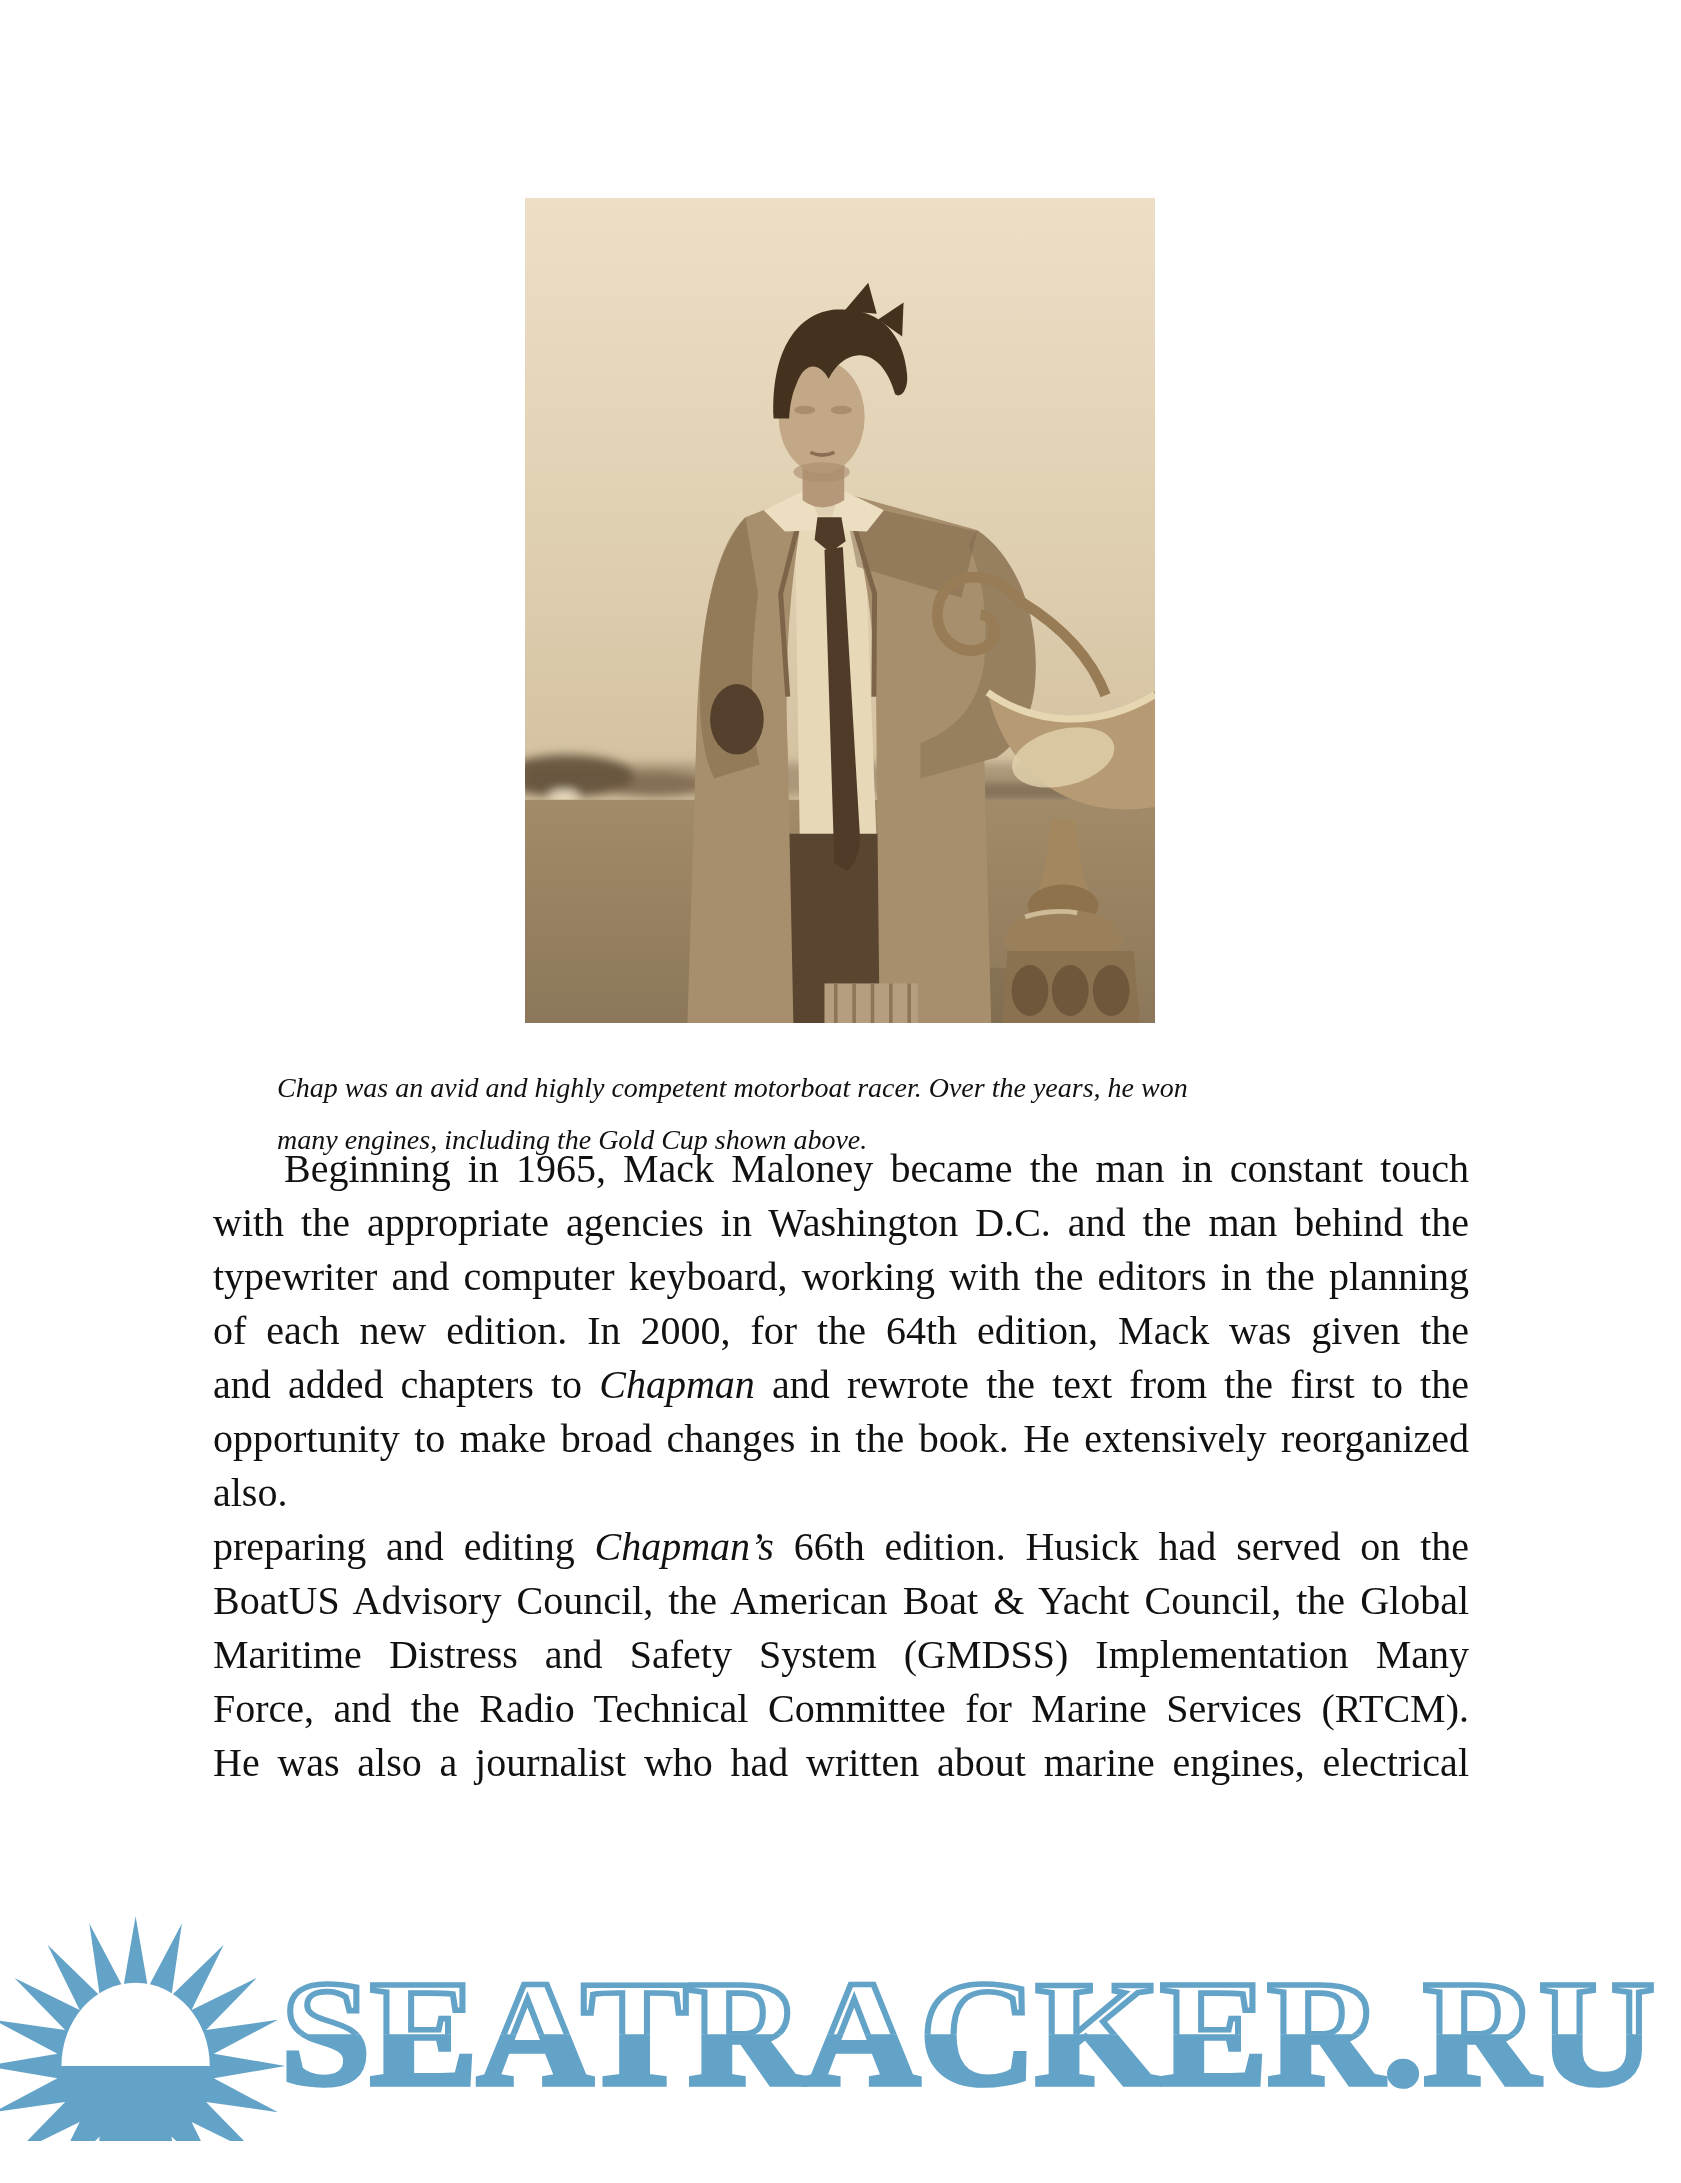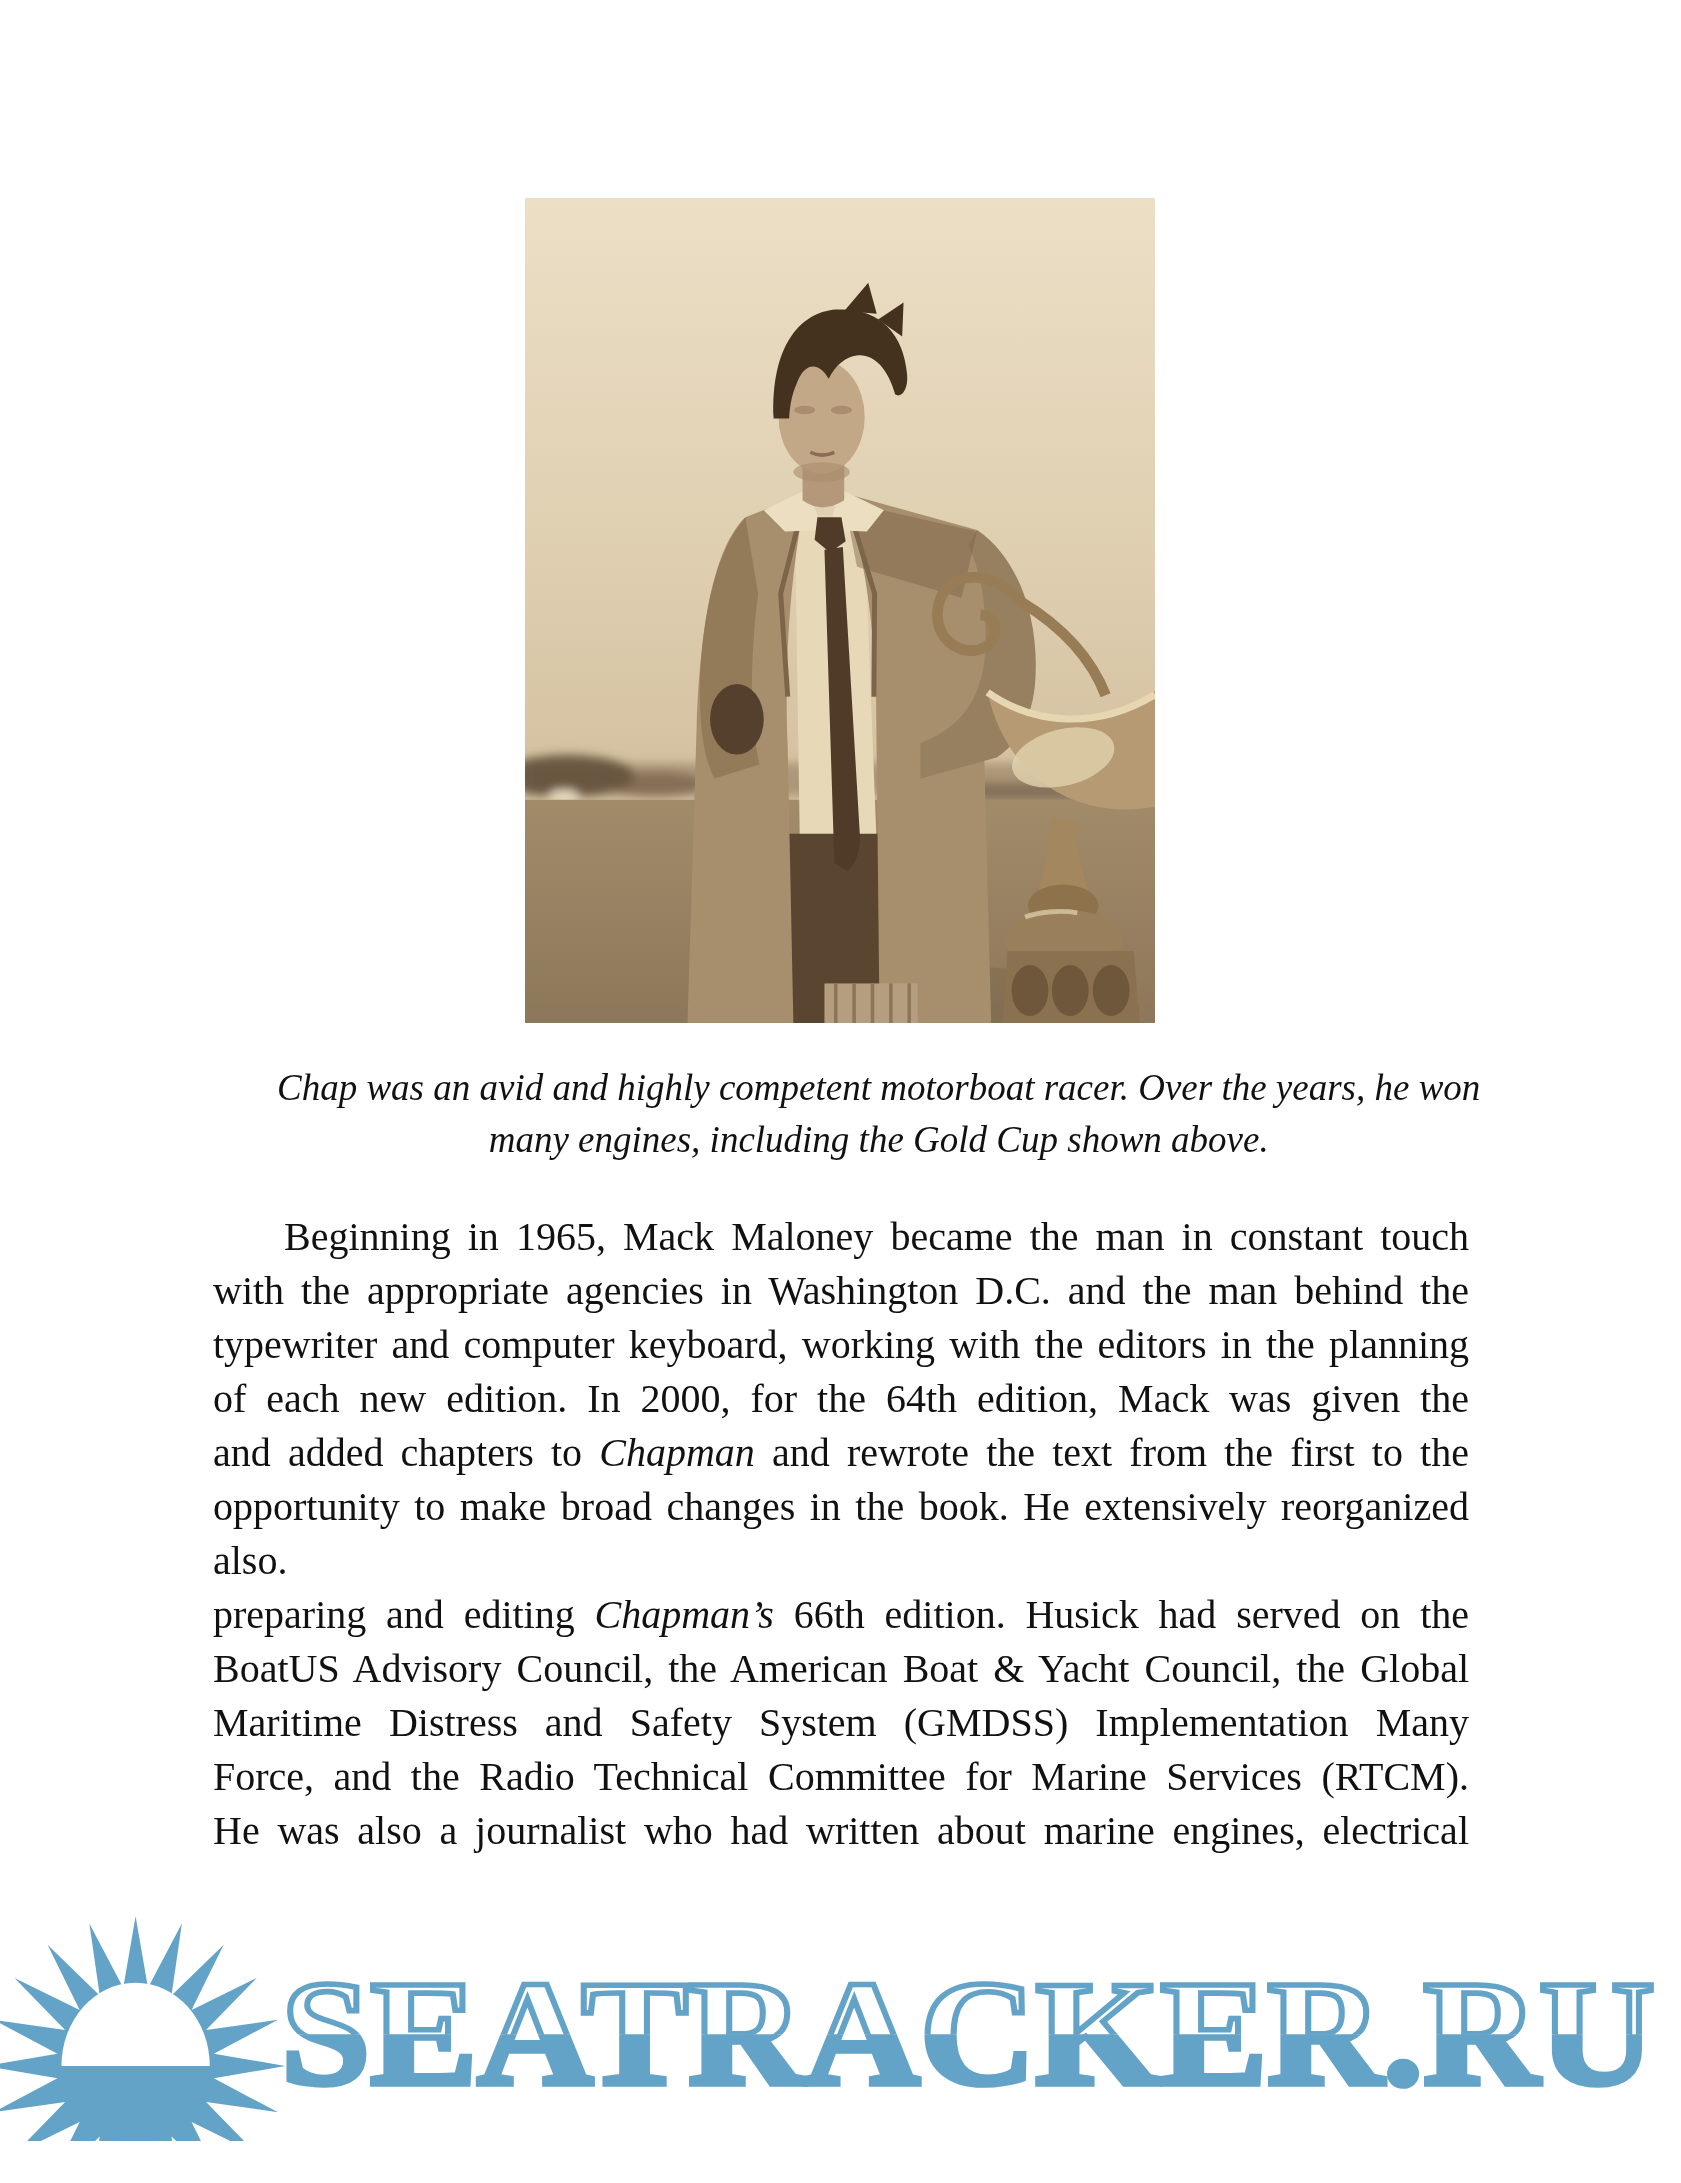--- a/index.html
+++ b/index.html
@@ -1,22 +1,22 @@
 <!DOCTYPE html>
 <html style="font-size:11.3px"><head>
 <meta charset="utf-8">
 <style>
   html,body{margin:0;padding:0;background:#ffffff;}
   .page{position:relative;width:1681px;height:2183px;background:#ffffff;overflow:hidden;
         font-family:"Liberation Serif",serif;color:#111;}
   .photo{position:absolute;left:525px;top:198px;width:630px;height:825px;}
   .photo svg{display:block;width:100%;height:100%;}
-  .caption{position:absolute;left:277px;top:1062px;font-style:italic;font-size:37px;
-           line-height:52px;white-space:nowrap;letter-spacing:0px;text-align:center;}
-  .bodytext{position:absolute;left:213px;top:1210px;width:1256px;font-size:40px;line-height:54px;}
+  .caption{position:absolute;left:277px;top:1062px;font-style:italic;font-size:28px;
+           line-height:52px;white-space:nowrap;letter-spacing:0px;}
+  .bodytext{position:absolute;left:213px;top:1142px;width:1256px;font-size:40px;line-height:54px;}
   .line{text-align:justify;text-align-last:justify;}
   .line.last{text-align-last:left;}
   .ind{display:inline-block;width:71px;}
   .it{font-style:italic;}
   .watermark{position:absolute;left:0;top:1914px;width:1681px;height:227px;}
   .watermark svg{display:block;width:100%;height:100%;}
 </style>
 </head>
 <body>
 

